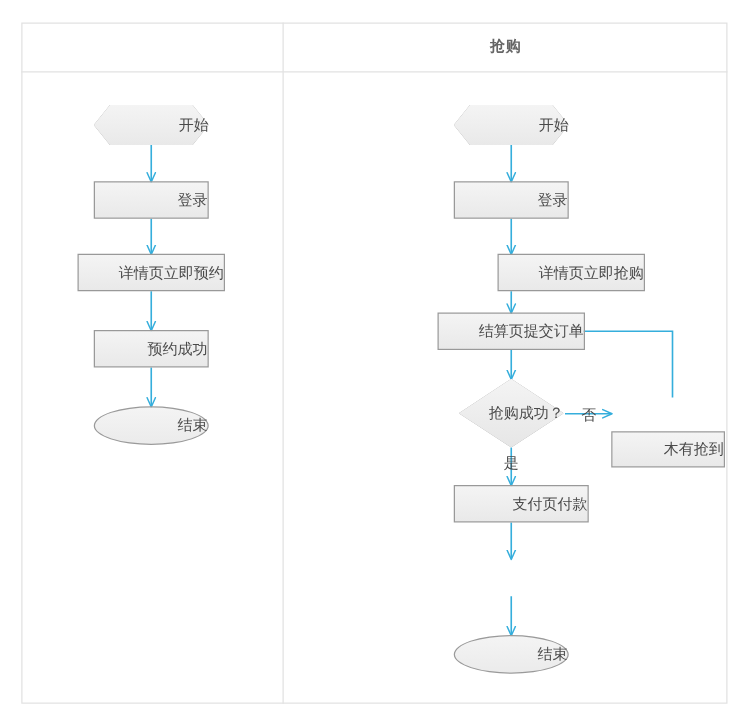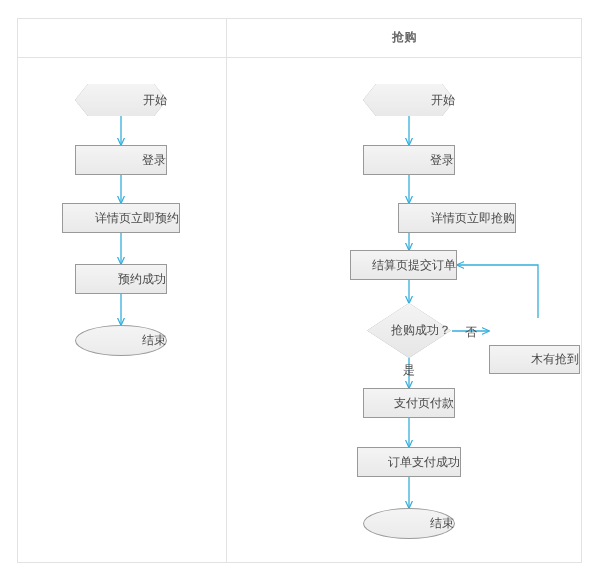--- a/index.html
+++ b/index.html
@@ -145,41 +145,38 @@
   </div>
 
   <div class="node proc" style="left:363px;top:145px;width:92px;height:30px;">
     <span>登录</span>
   </div>
 
   <div class="node proc" style="left:350px;top:203px;width:118px;height:30px;margin-left:48px;">
     <span>详情页立即抢购</span>
   </div>
 
-  <div class="node proc" style="left:350px;top:250px;width:107px;height:30px;">
+  <div class="node proc" style="left:350px;top:250px;width:118px;height:30px;">
     <span>结算页提交订单</span>
   </div>
 
   <div class="node dec" style="left:367px;top:303px;width:84px;height:55px;">
     <span class="dec-border"></span>
     <span class="dec-shape"></span>
     <span class="dec-label">抢购成功？</span>
   </div>
 
   <div class="node proc" style="left:489px;top:317px;width:91px;height:29px;margin-top:28px;">
     <span>木有抢到</span>
   </div>
 
-  <div class="node proc" style="left:363px;top:388px;width:92px;height:30px;">
+  <div class="node proc" style="left:363px;top:388px;width:108px;height:30px;">
     <span>支付页付款</span>
   </div>
 
-  <div class="node proc" style="left:357px;top:447px;width:104px;height:30px;">
-    <span>订单支付成功</span>
-  </div>
 
   <div class="node term" style="left:363px;top:508px;width:92px;height:31px;">
     <span>结束</span>
   </div>
 
   <div class="edge-label" style="left:458px;top:324px;width:26px;">否</div>
   <div class="edge-label" style="left:396px;top:362px;width:26px;">是</div>
 
 </div>
 

